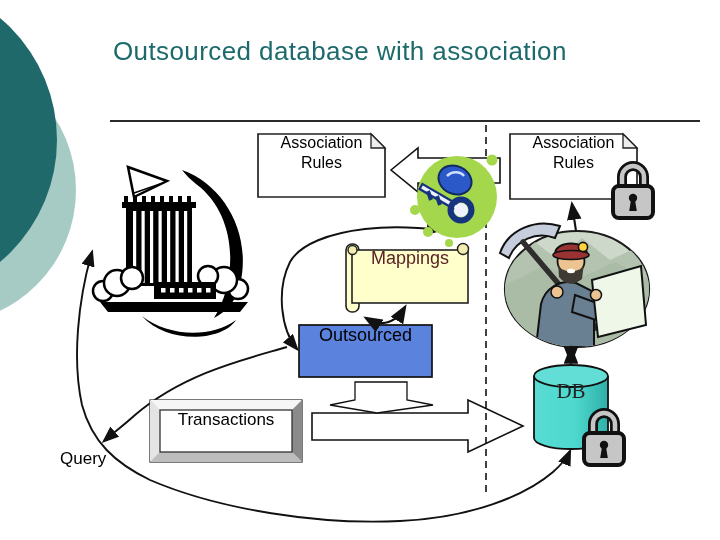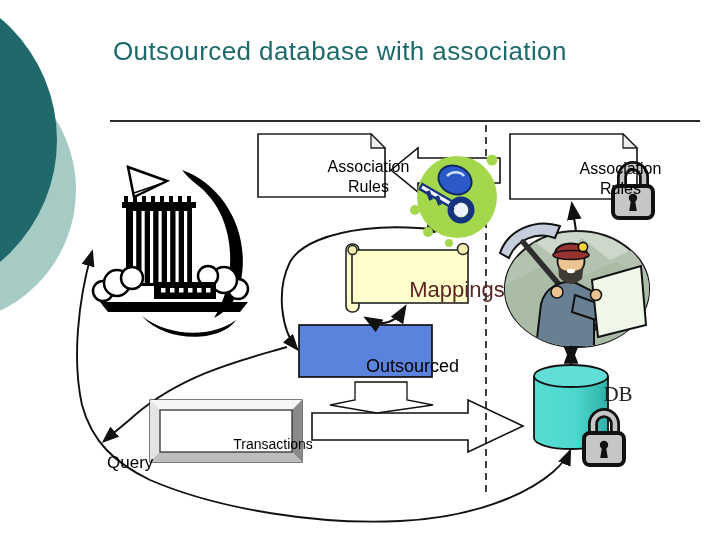--- a/index.html
+++ b/index.html
@@ -3,28 +3,28 @@
 <meta charset="utf-8">
 <style>
   html,body{margin:0;padding:0;background:#fff;}
   .slide{position:relative;width:720px;height:540px;background:#ffffff;overflow:hidden;
          font-family:"Liberation Sans",sans-serif;color:#000;}
   .diagram-svg{position:absolute;left:0;top:0;width:720px;height:540px;z-index:1;}
   .slide-title{position:absolute;left:113px;top:33px;width:580px;z-index:2;
                font-size:26px;line-height:36px;letter-spacing:0.4px;color:#1D6A6C;}
   .title-rule{position:absolute;left:110px;top:120px;width:590px;height:0;
               border-top:2px solid #2a2a2a;z-index:2;}
-  .label{position:absolute;z-index:3;display:flex;align-items:flex-end;justify-content:center;
-         text-align:center;color:#000;margin-left:47px;}
+  .label{position:absolute;z-index:3;display:flex;align-items:flex-start;justify-content:center;
+         text-align:center;color:#000;}
   .lbl-assoc-left {left:258px;top:133px;width:127px;height:64px;font-size:16px;line-height:20px;padding:0;}
   .lbl-assoc-left span,.lbl-assoc-right span{display:inline-block;width:102px;}
   .lbl-assoc-right{left:510px;top:133px;width:127px;height:66px;font-size:16px;line-height:20px;}
-  .lbl-mappings   {left:352px;top:248px;width:116px;height:55px;font-size:22px;color:#5a2424;}
+  .lbl-mappings   {left:352px;top:248px;width:116px;height:55px;font-size:18px;color:#5a2424;}
   .lbl-transformer{left:299px;top:325px;width:133px;height:52px;font-size:18px;}
-  .lbl-transactions{left:160px;top:410px;width:132px;height:42px;font-size:14px;}
+  .lbl-transactions{left:160px;top:410px;width:132px;height:42px;font-size:17px;}
   .lbl-db         {left:534px;top:379px;width:74px;height:28px;font-size:21px;
                    font-family:"Liberation Serif",serif;color:#222;}
   .lbl-query      {left:60px;top:449px;width:80px;height:24px;font-size:17px;justify-content:flex-start;}
 </style>
 </head>
 <body>
 
 <div class="slide">
 
   <svg class="diagram-svg" viewBox="0 0 720 540">

